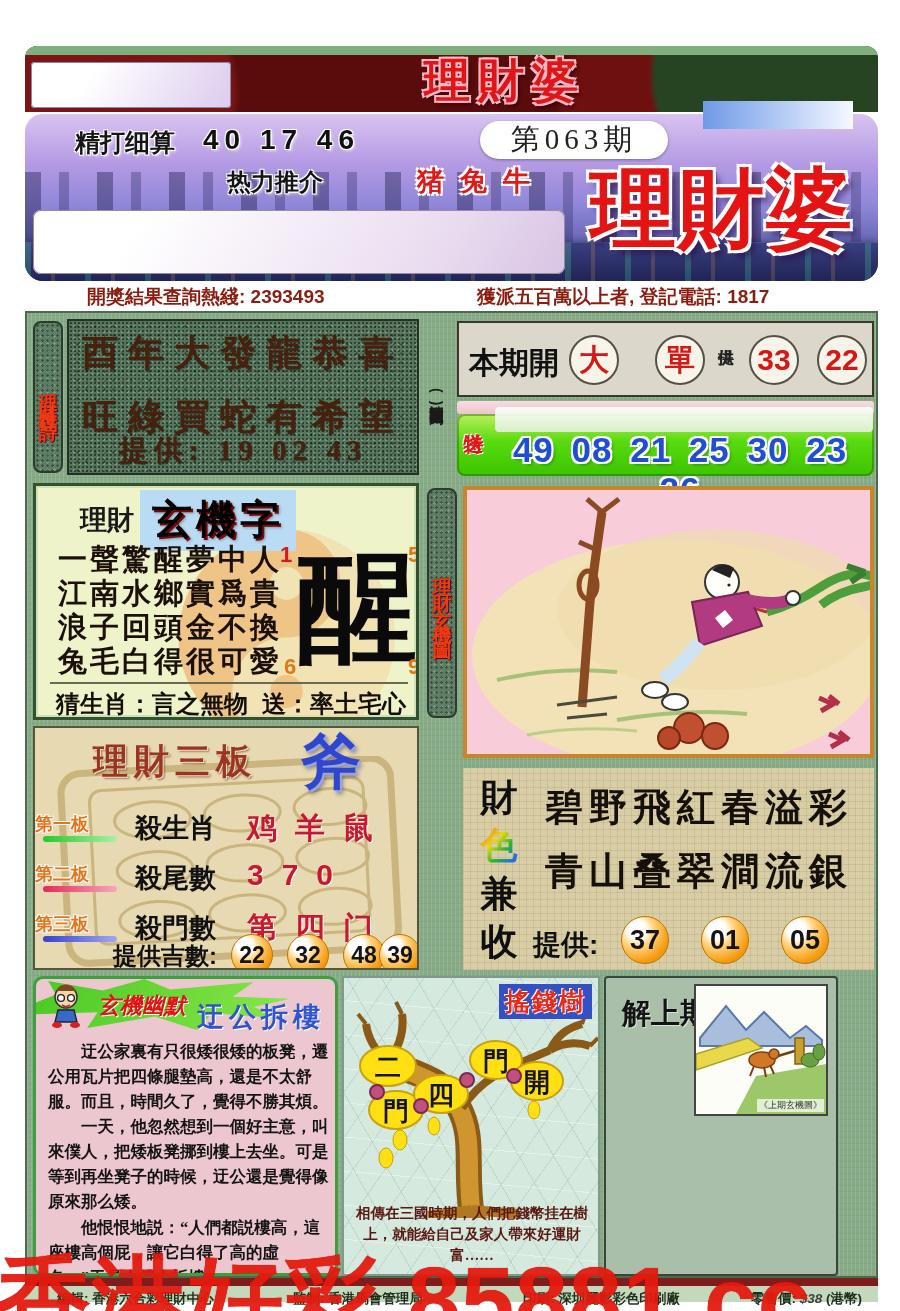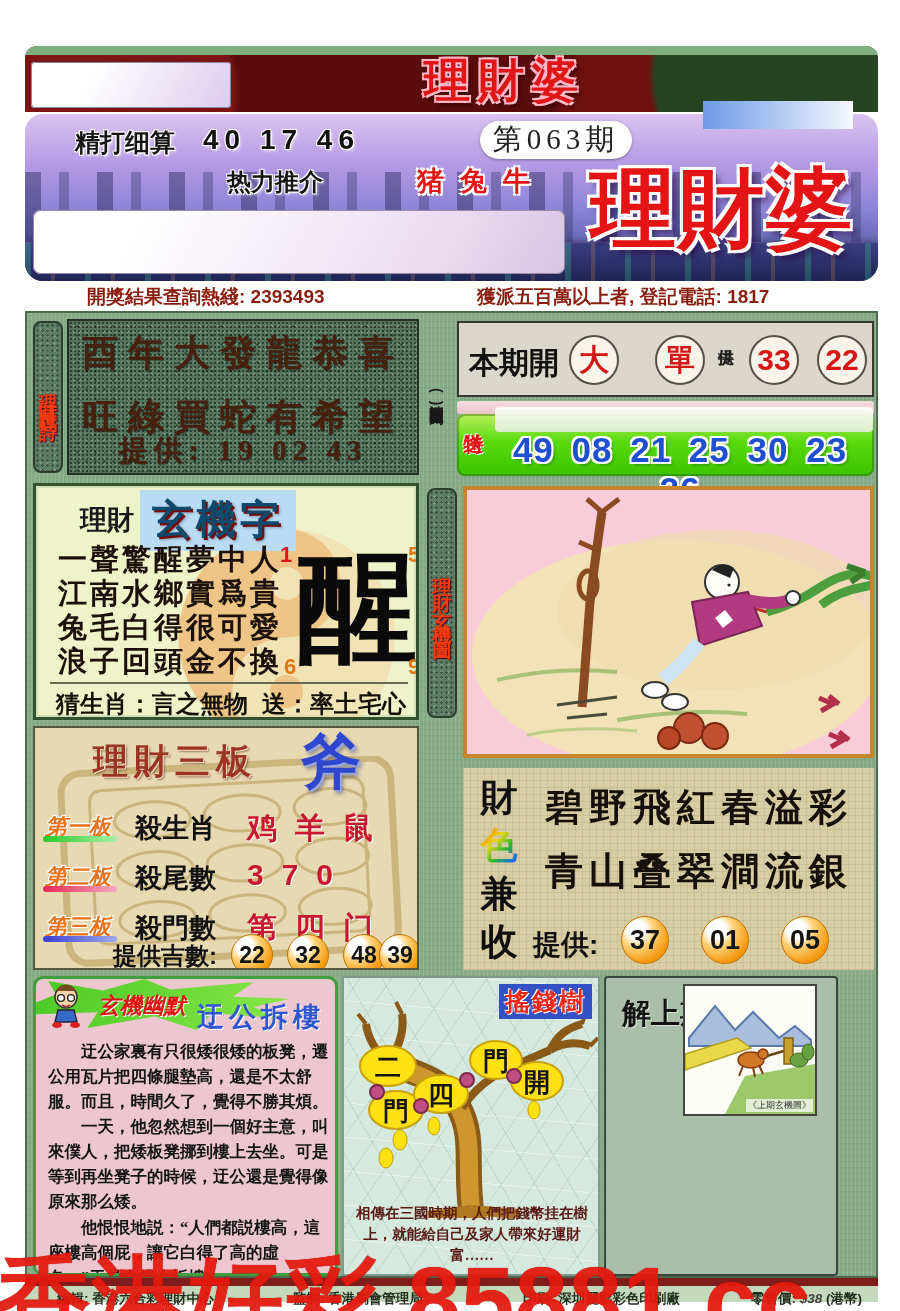--- a/index.html
+++ b/index.html
@@ -34,21 +34,21 @@
     box-shadow:0 -2px 6px rgba(0,0,0,.3); }
   .water::after { content:''; position:absolute; inset:0;
     background:repeating-linear-gradient(90deg, rgba(80,255,170,.20) 0 6px, transparent 6px 26px,
                rgba(255,170,80,.18) 26px 30px, transparent 30px 60px); }
   .outline-w { text-shadow:-1px -1px 0 #fff,1px -1px 0 #fff,-1px 1px 0 #fff,1px 1px 0 #fff,2px 2px 3px rgba(255,255,255,.6); }
   .tips-label { left:50px; top:12px; font-size:25px; font-weight:900; color:#151515; }
   .tips-numbers { left:178px; top:10px; font-size:28px; font-weight:900; color:#111; letter-spacing:6px; }
   .hot-label { left:202px; top:52px; font-size:24px; font-weight:900; color:#151515; }
   .hot-zodiacs { left:392px; top:49px; font-size:27px; font-weight:900; color:#e01818; letter-spacing:16px;
     text-shadow:-2px -2px 0 #fff,2px -2px 0 #fff,-2px 2px 0 #fff,2px 2px 0 #fff; }
-  .issue-pill { left:455px; top:7px; width:152px; height:38px; background:#fff; border-radius:20px;
+  .issue-pill { left:455px; top:7px; width:188px; height:38px; background:#fff; border-radius:20px;
     display:flex; align-items:center; justify-content:center; font-size:29px; color:#222; letter-spacing:5px;
     box-shadow:0 1px 3px rgba(0,0,0,.35); }
   .brand-big { right:6px; top:38px; width:300px; text-align:center; font-size:86px; line-height:1.32; font-weight:900;
     color:#e41414; letter-spacing:2px;
     text-shadow:-3px -3px 0 #fff,3px -3px 0 #fff,-3px 3px 0 #fff,3px 3px 0 #fff,6px 7px 6px rgba(40,0,60,.55); }
   .blank-center { left:8px; top:96px; width:532px; height:64px; border-radius:8px;
     background:linear-gradient(120deg,#ffffff 20%,#eadcf0 75%,#d8c4e4 100%); box-shadow:0 0 0 1px #9a8aa8 inset; }
 
   
   .phones { left:25px; top:266px; width:853px; height:28px; background:#fff; color:#8b1d10; font-weight:700; font-size:19px; }
@@ -106,21 +106,21 @@
   .tesong-numbers { left:32px; top:16px; width:382px; text-align:center; font-size:35px; font-weight:900; color:#1f4fd0;
     letter-spacing:1px; word-spacing:7px;
     text-shadow:-2px -2px 0 #fff,2px -2px 0 #fff,-2px 2px 0 #fff,2px 2px 0 #fff,3px 3px 3px rgba(0,40,0,.35); }
 
   
   .xjz { left:6px; top:170px; width:386px; height:237px; background:#eef3c9; border:3px solid #33502f;
     box-shadow:0 0 0 2px #cfe0b8 inset; overflow:hidden; }
   .yinyang { right:12px; top:34px; width:235px; height:235px; opacity:.6; }
   .xjz-title-prefix { left:44px; top:16px; font-size:27px; font-weight:900; color:#1a1a1a; }
   .xjz-title { left:104px; top:4px; background:#b9dcf4; padding:2px 12px 4px; font-size:40px; font-weight:900;
-    color:#0c4a6e; letter-spacing:4px; font-family:"Liberation Serif",serif;
+    color:#000000; letter-spacing:4px; font-family:"Liberation Serif",serif;
     text-shadow:2px 2px 0 #7a0808, 3px 3px 3px rgba(0,0,0,.3); }
   .xjz-poem { left:22px; top:56px; }
   .xjz-poem div { font-size:29px; line-height:34px; font-weight:900; color:#1c100a; letter-spacing:3px;
     font-family:"Liberation Serif",serif; }
   .big-char { left:258px; top:58px; width:126px; text-align:center; font-size:120px; line-height:128px; font-weight:900;
     color:#0a0a0a; font-family:"Liberation Serif",serif; }
   .cnum { position:absolute; font-size:22px; font-weight:900; }
   .xjz-sep { left:14px; top:196px; width:358px; border-top:2px solid #6a6a50; }
   .xjz-bottom { left:20px; top:202px; width:350px; font-size:24px; font-weight:900; color:#141008;
     font-family:"Liberation Serif",serif; display:flex; justify-content:space-between; }
@@ -128,21 +128,21 @@
   
   .pic-box { left:436px; top:173px; width:411px; height:272px; border:4px solid #c8862c; background:#f8ccd8; }
 
   
   .sanban { left:6px; top:413px; width:386px; height:244px; background:#e7d9b2; border:2px solid #56563c; overflow:hidden; }
   .sb-title { left:58px; top:10px; font-size:35px; font-weight:900; color:#9c3424; letter-spacing:6px;
     font-family:"Liberation Serif",serif; text-shadow:1px 1px 0 #f2e0c0, 2px 2px 2px rgba(80,20,0,.5); }
   .sb-axe { left:266px; top:-6px; font-size:60px; font-weight:900; color:#2f46cf; font-family:"Liberation Serif",serif;
     text-shadow:2px 2px 0 #9aa6d8, 3px 4px 4px rgba(0,0,60,.4); }
   .sb-row { position:absolute; left:0; width:100%; height:40px; }
-  .sb-board { position:absolute; left:10px; top:0; font-size:22px; font-weight:900; font-style:italic; color:#e8731a;
+  .sb-board { position:absolute; left:0; top:0; font-size:18px; font-weight:900; color:#e8731a;
     text-shadow:-1px -1px 0 #fff,1px -1px 0 #fff,-1px 1px 0 #fff,1px 1px 0 #fff; }
   .sb-bar { position:absolute; left:8px; top:24px; width:74px; height:6px; border-radius:3px; }
   .bar0 { background:linear-gradient(90deg,#28c828,#a8f0a8); }
   .bar1 { background:linear-gradient(90deg,#e82858,#f4a8c0); }
   .bar2 { background:linear-gradient(90deg,#3840d0,#a0a8f0); }
   .sb-label { position:absolute; left:100px; top:-2px; font-size:27px; font-weight:900; color:#111; }
   .sb-value { position:absolute; left:212px; top:-4px; font-size:30px; font-weight:900; color:#c81830; letter-spacing:18px;
     text-shadow:1px 1px 0 #fff; }
   .lucky-label { left:78px; top:212px; font-size:24px; font-weight:900; color:#111; }
   .ball { position:absolute; border-radius:50%;
@@ -188,21 +188,21 @@
     letter-spacing:2px; font-family:"Liberation Serif",serif;
     text-shadow:-1px -1px 0 #fff,1px 1px 0 #fff; z-index:3; }
   .tree-caption { left:10px; right:8px; bottom:8px; font-size:14.5px; line-height:1.45; font-weight:900; color:#5a1a14;
     font-family:"Liberation Serif",serif; text-align:center; z-index:3; }
 
   
   .last-box { left:577px; top:663px; width:234px; height:300px; background:#a9bfa9; border:2px solid #36463a;
     border-radius:4px; }
   .last-title { left:16px; top:16px; font-size:29px; font-weight:900; color:#141414;
     text-shadow:1px 1px 0 #d8e4d8; }
-  .thumb { right:19px; top:6px; width:134px; height:132px; background:#fff; border:2px solid #444; }
+  .thumb { right:8px; top:6px; width:134px; height:132px; background:#fff; border:2px solid #444; }
   .thumb-caption { position:absolute; right:2px; bottom:2px; font-size:9px; color:#333; background:rgba(255,255,255,.7);
     padding:0 2px; }
 
   
   .footer { left:25px; top:1262px; width:853px; height:24px; background:#c4d9bc; border-top:8px solid #7f1d1d;
     font-size:13.5px; color:#1e2e1a; font-weight:700; }
   .f-editor { left:32px; top:4px; } .f-supervisor { left:268px; top:4px; }
   .f-printer { left:498px; top:4px; } .f-price { left:726px; top:4px; }
   .price-red { color:#404040; font-style:italic; font-weight:900; }
 
@@ -272,22 +272,22 @@
         <circle cx="50" cy="50" r="46" fill="#f0a85c"></circle>
         <path d="M50 4 a46 46 0 0 1 0 92 a23 23 0 0 1 0 -46 a23 23 0 0 0 0 -46" fill="#f6d9a8"></path>
         <circle cx="50" cy="27" r="7" fill="#f6d9a8"></circle>
         <circle cx="50" cy="73" r="7" fill="#f0a85c"></circle>
       </svg>
       <span class="abs xjz-title-prefix serif">理財</span>
       <span class="abs xjz-title">玄機字</span>
       <div class="abs xjz-poem">
         <div>一聲驚醒夢中人</div>
         <div>江南水鄉實爲貴</div>
+        <div>浪子回頭金不換</div>
         <div>兔毛白得很可愛</div>
-        <div>浪子回頭金不換</div>
       </div>
       <div class="abs big-char">醒</div>
       <span class="abs cnum" style="left:244px; top:56px; color:#d81818;">1</span>
       <span class="abs cnum" style="left:372px; top:56px; color:#e07818;">5</span>
       <span class="abs cnum" style="left:248px; top:168px; color:#e07818;">6</span>
       <span class="abs cnum" style="left:372px; top:168px; color:#e07818;">9</span>
       <div class="abs xjz-sep"></div>
       <div class="abs xjz-bottom">
         <span>猜生肖：言之無物</span>
         <span>送：率土宅心</span>

